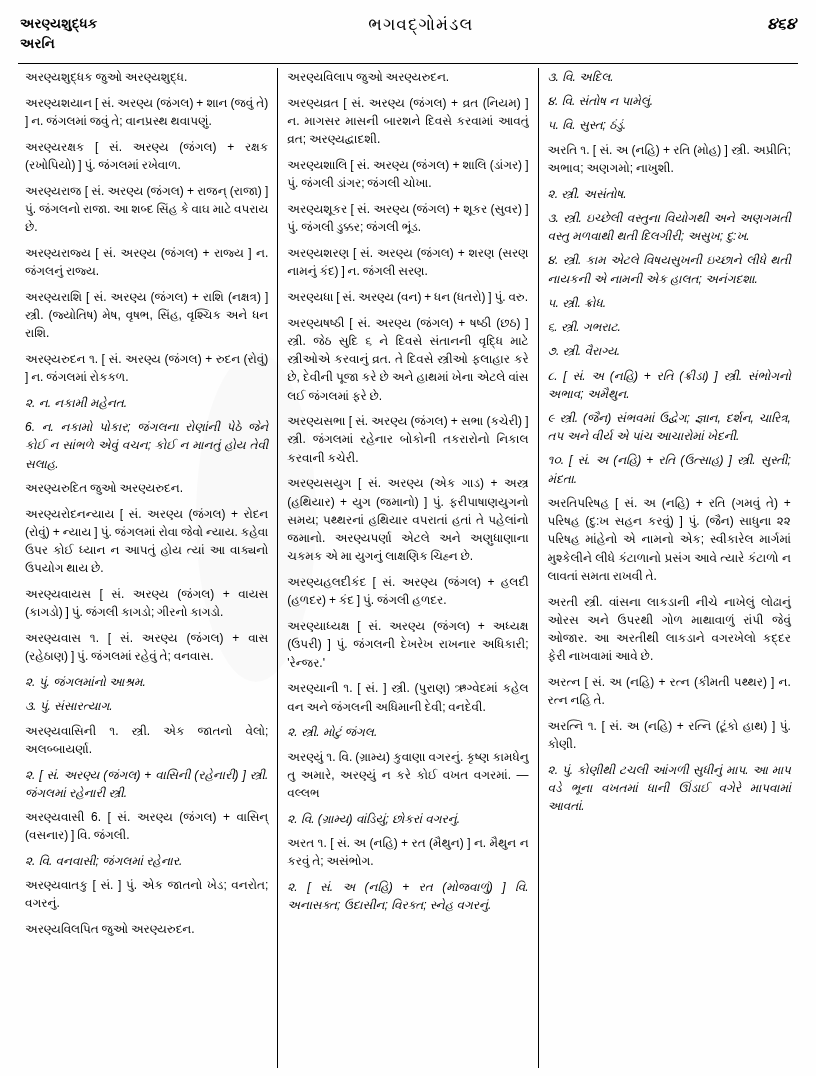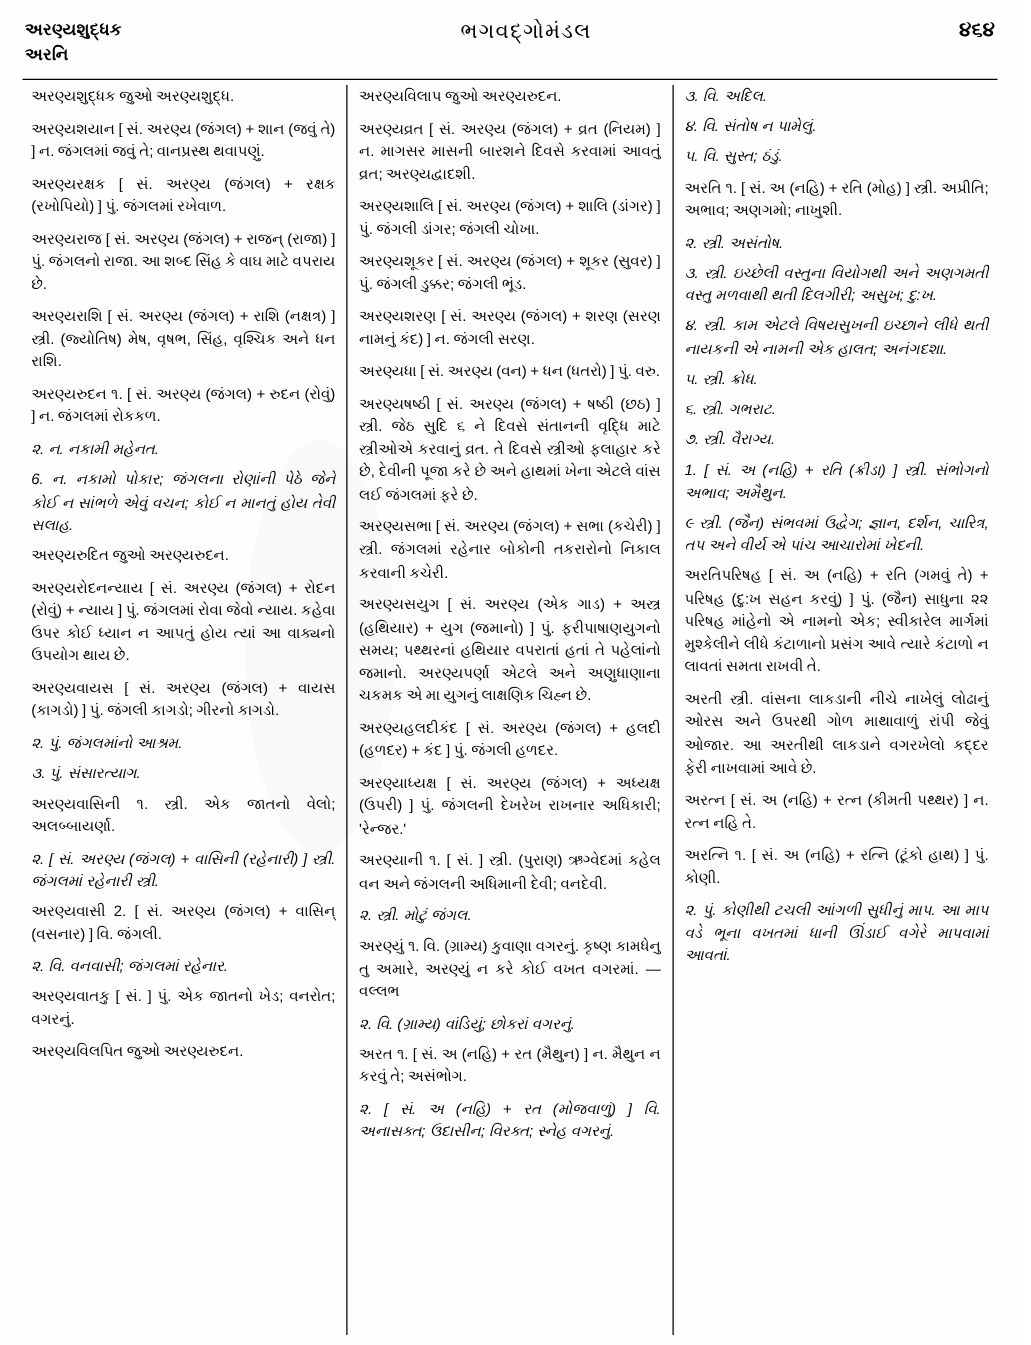--- a/index.html
+++ b/index.html
@@ -45,20 +45,21 @@
     font-weight: normal;
     letter-spacing: 1px;
     padding-top: 1px;
   }
   .hdr-right {
     font-size: 16px;
     font-weight: bold;
     min-width: 52px;
     text-align: right;
     padding-top: 1px;
+    font-style: italic;
   }
   .rule {
     border: none;
     border-top: 1.5px solid #000;
     margin: 3px 2px 0 2px;
   }
   
   .columns {
     display: flex;
     height: 1000px;
@@ -112,32 +113,34 @@
 
   <hr class="rule">
 
   <div class="columns">
 
     <div class="col left">
       <div class="entry">અરણ્યશુદ્ધક જુઓ અરણ્યશુદ્ધ.</div>
       <div class="entry">અરણ્યશયાન [ સં. અરણ્ય (જંગલ) + શાન (જવું તે) ] ન. જંગલમાં જવું તે; વાનપ્રસ્થ થવાપણું.</div>
       <div class="entry">અરણ્યરક્ષક [ સં. અરણ્ય (જંગલ) + રક્ષક (રખોપિયો) ] પું. જંગલમાં રખેવાળ.</div>
       <div class="entry">અરણ્યરાજ [ સં. અરણ્ય (જંગલ) + રાજન્ (રાજા) ] પું. જંગલનો રાજા. આ શબ્દ સિંહ કે વાઘ માટે વપરાય છે.</div>
+      <div class="entry">અરણ્યરાજ્ય [ સં. અરણ્ય (જંગલ) + રાજ્ય ] ન. જંગલનું રાજ્ય.</div>
       <div class="entry">અરણ્યરાશિ [ સં. અરણ્ય (જંગલ) + રાશિ (નક્ષત્ર) ] સ્ત્રી. (જ્યોતિષ) મેષ, વૃષભ, સિંહ, વૃશ્ચિક અને ધન રાશિ.</div>
       <div class="entry">અરણ્યરુદન ૧. [ સં. અરણ્ય (જંગલ) + રુદન (રોવું) ] ન. જંગલમાં રોકકળ.</div>
       <div class="sub">૨. ન. નકામી મહેનત.</div>
       <div class="sub">6. ન. નકામો પોકાર; જંગલના રોણાંની પેઠે જેને કોઈ ન સાંભળે એવું વચન; કોઈ ન માનતું હોય તેવી સલાહ.</div>
       <div class="entry">અરણ્યરુદિત જુઓ અરણ્યરુદન.</div>
       <div class="entry">અરણ્યરોદનન્યાય [ સં. અરણ્ય (જંગલ) + રોદન (રોવું) + ન્યાય ] પું. જંગલમાં રોવા જેવો ન્યાય. કહેવા ઉપર કોઈ ધ્યાન ન આપતું હોય ત્યાં આ વાક્યનો ઉપયોગ થાય છે.</div>
       <div class="entry">અરણ્યવાયસ [ સં. અરણ્ય (જંગલ) + વાયસ (કાગડો) ] પું. જંગલી કાગડો; ગીરનો કાગડો.</div>
+      <div class="entry">અરણ્યવાસ ૧. [ સં. અરણ્ય (જંગલ) + વાસ (રહેઠાણ) ] પું. જંગલમાં રહેવું તે; વનવાસ.</div>
       <div class="sub">૨. પું. જંગલમાંનો આશ્રમ.</div>
       <div class="sub">૩. પું. સંસારત્યાગ.</div>
       <div class="entry">અરણ્યવાસિની ૧. સ્ત્રી. એક જાતનો વેલો; અલબ્બાયર્ણા.</div>
       <div class="sub">૨. [ સં. અરણ્ય (જંગલ) + વાસિની (રહેનારી) ] સ્ત્રી. જંગલમાં રહેનારી સ્ત્રી.</div>
-      <div class="entry">અરણ્યવાસી 2. [ સં. અરણ્ય (જંગલ) + વાસિન્ (વસનાર) ] વિ. જંગલી.</div>
+      <div class="entry">અરણ્યવાસી 6. [ સં. અરણ્ય (જંગલ) + વાસિન્ (વસનાર) ] વિ. જંગલી.</div>
       <div class="sub">૨. વિ. વનવાસી; જંગલમાં રહેનાર.</div>
       <div class="entry">અરણ્યવાતકુ [ સં. ] પું. એક જાતનો ખેડ; વનરોત; વગરનું.</div>
       <div class="entry">અરણ્યવિલપિત જુઓ અરણ્યરુદન.</div>
     </div>
 
     <div class="col mid">
       <div class="entry">અરણ્યવિલાપ જુઓ અરણ્યરુદન.</div>
       <div class="entry">અરણ્યવ્રત [ સં. અરણ્ય (જંગલ) + વ્રત (નિયમ) ] ન. માગસર માસની બારશને દિવસે કરવામાં આવતું વ્રત; અરણ્યદ્વાદશી.</div>
       <div class="entry">અરણ્યશાલિ [ સં. અરણ્ય (જંગલ) + શાલિ (ડાંગર) ] પું. જંગલી ડાંગર; જંગલી ચોખા.</div>
       <div class="entry">અરણ્યશૂકર [ સં. અરણ્ય (જંગલ) + શૂકર (સુવર) ] પું. જંગલી ડુક્કર; જંગલી ભૂંડ.</div>
@@ -160,22 +163,23 @@
       <div class="sub">૩. વિ. અદિલ.</div>
       <div class="sub">૪. વિ. સંતોષ ન પામેલું.</div>
       <div class="sub">૫. વિ. સુસ્ત; ઠંડું.</div>
       <div class="entry">અરતિ ૧. [ સં. અ (નહિ) + રતિ (મોહ) ] સ્ત્રી. અપ્રીતિ; અભાવ; અણગમો; નાખુશી.</div>
       <div class="sub">૨. સ્ત્રી. અસંતોષ.</div>
       <div class="sub">૩. સ્ત્રી. ઇચ્છેલી વસ્તુના વિયોગથી અને અણગમતી વસ્તુ મળવાથી થતી દિલગીરી; અસુખ; દુ:ખ.</div>
       <div class="sub">૪. સ્ત્રી. કામ એટલે વિષયસુખની ઇચ્છાને લીધે થતી નાયકની એ નામની એક હાલત; અનંગદશા.</div>
       <div class="sub">૫. સ્ત્રી. ક્રોધ.</div>
       <div class="sub">૬. સ્ત્રી. ગભરાટ.</div>
       <div class="sub">૭. સ્ત્રી. વૈરાગ્ય.</div>
-      <div class="sub">1. [ સં. અ (નહિ) + રતિ (ક્રીડા) ] સ્ત્રી. સંભોગનો અભાવ; અમૈથુન.</div>
+      <div class="sub">૮. [ સં. અ (નહિ) + રતિ (ક્રીડા) ] સ્ત્રી. સંભોગનો અભાવ; અમૈથુન.</div>
       <div class="sub">૯ સ્ત્રી. (જૈન) સંભવમાં ઉદ્વેગ; જ્ઞાન, દર્શન, ચારિત્ર, તપ અને વીર્ય એ પાંચ આચારોમાં ખેદની.</div>
+      <div class="sub">૧૦. [ સં. અ (નહિ) + રતિ (ઉત્સાહ) ] સ્ત્રી. સુસ્તી; મંદતા.</div>
       <div class="entry">અરતિપરિષહ [ સં. અ (નહિ) + રતિ (ગમવું તે) + પરિષહ (દુ:ખ સહન કરવું) ] પું. (જૈન) સાધુના ૨૨ પરિષહ માંહેનો એ નામનો એક; સ્વીકારેલ માર્ગમાં મુશ્કેલીને લીધે કંટાળાનો પ્રસંગ આવે ત્યારે કંટાળો ન લાવતાં સમતા રાખવી તે.</div>
       <div class="entry">અરતી સ્ત્રી. વાંસના લાકડાની નીચે નાખેલું લોઢાનું ઓરસ અને ઉપરથી ગોળ માથાવાળું રાંપી જેવું ઓજાર. આ અરતીથી લાકડાને વગરખેલો કદ્દર ફેરી નાખવામાં આવે છે.</div>
       <div class="entry">અરત્ન [ સં. અ (નહિ) + રત્ન (કીમતી પથ્થર) ] ન. રત્ન નહિ તે.</div>
       <div class="entry">અરત્નિ ૧. [ સં. અ (નહિ) + રત્નિ (ટૂંકો હાથ) ] પું. કોણી.</div>
       <div class="sub">૨. પું. કોણીથી ટચલી આંગળી સુધીનું માપ. આ માપ વડે ભૂના વખતમાં ધાની ઊંડાઈ વગેરે માપવામાં આવતાં.</div>
     </div>
 
   </div>
 
   <div class="scanmark"></div>

